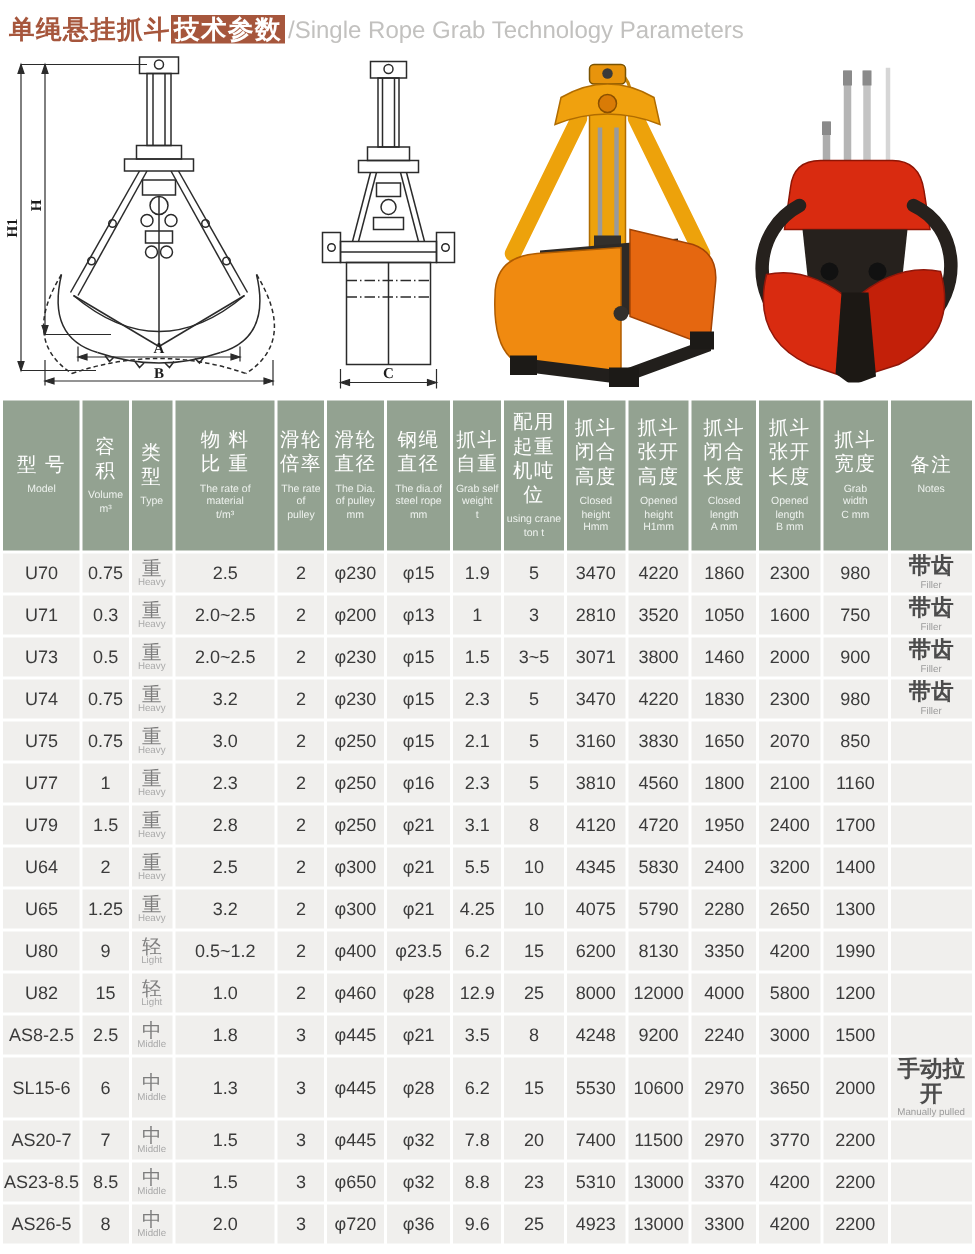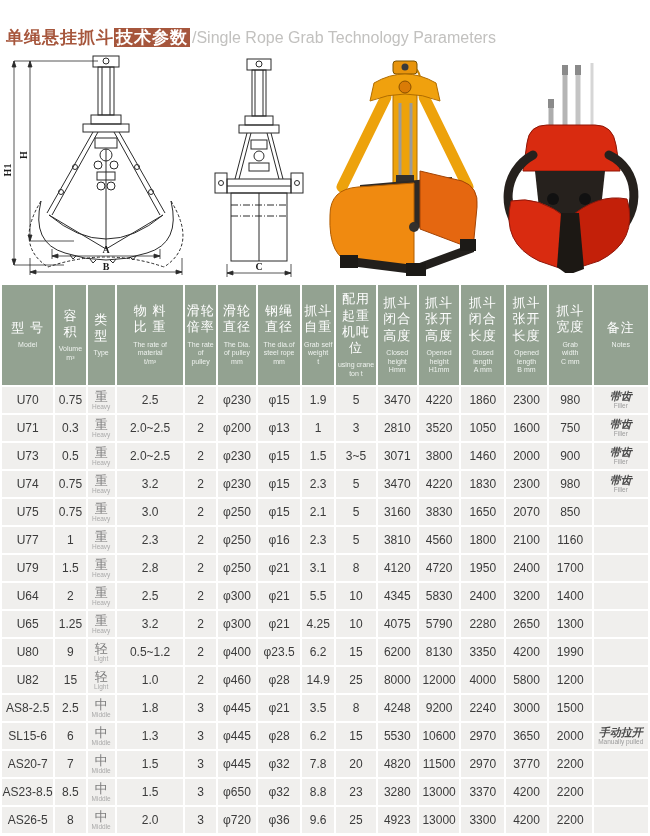--- a/index.html
+++ b/index.html
@@ -2,21 +2,21 @@
 <html><head>
 <meta charset="utf-8">
 <style>
   html,body{margin:0;padding:0;}
   body{
     width:650px;height:836px;background:#ffffff;overflow:hidden;
     font-family:"Liberation Sans","DejaVu Sans",sans-serif;
     -webkit-font-smoothing:antialiased;
   }
   
-  .titlebar{padding:8px 6px 0 6px;white-space:nowrap;margin-top:18px;}
+  .titlebar{padding:8px 6px 0 6px;white-space:nowrap;}
   .title-zh{color:#a6563c;font-weight:bold;font-size:17px;letter-spacing:1px;}
   .title-badge{background:#a6563c;color:#ffffff;font-weight:bold;font-size:17px;
     letter-spacing:1px;padding:0 2px;}
   .title-en{color:#c2c1bf;font-size:16px;margin-left:2px;}
   
   .figures{position:relative;height:234px;}
   .fig{position:absolute;}
   
   table.params{width:650px;table-layout:fixed;border-collapse:separate;border-spacing:2px;margin-top:0;}
   table.params th{
@@ -25,21 +25,21 @@
   }
   .hzh{font-size:13px;line-height:1.25;white-space:pre-line;letter-spacing:1px;margin-bottom:5px;}
   .hen{font-size:7px;line-height:1.25;white-space:pre-line;color:#eef2ee;}
   table.params td{
     background:#f0efed;color:#3b3b3b;text-align:center;vertical-align:middle;
     height:26px;font-size:12px;overflow:hidden;padding:0;
   }
   td[data-name="cell-model"]{font-size:11px;margin-top:12px;}
   .tzh{font-size:13px;color:#7d7d7d;line-height:1;}
   .ten{font-size:6.5px;color:#a9a9a9;line-height:1.1;}
-  .nzh{font-size:11px;color:#4c4c4c;font-weight:bold;line-height:1.1;font-style:italic;}
+  .nzh{font-size:15px;color:#4c4c4c;font-weight:bold;line-height:1.1;}
   .nen{font-size:6.5px;color:#9b9b9b;line-height:1.1;}
   
   .ln{stroke:#2b2b2b;fill:none;stroke-width:1;}
   .dim{stroke:#2b2b2b;fill:none;stroke-width:0.8;}
   .dimtxt{font:bold 10px "Liberation Serif",serif;fill:#1c1c1c;}
 </style>
 </head>
 <body>
 
 <div class="titlebar" data-name="page-header">
@@ -529,21 +529,21 @@
         <td data-name="cell-model">U82</td>
         <td data-name="cell-volume">15</td>
         <td data-name="cell-type">
           <div class="tzh">轻</div>
           <div class="ten">Light</div>
         </td>
         <td data-name="cell-material">1.0</td>
         <td data-name="cell-pulley_rate">2</td>
         <td data-name="cell-pulley_dia">φ460</td>
         <td data-name="cell-rope_dia">φ28</td>
-        <td data-name="cell-self_weight">14.9</td>
+        <td data-name="cell-self_weight">12.9</td>
         <td data-name="cell-crane_ton">25</td>
         <td data-name="cell-closed_h">8000</td>
         <td data-name="cell-opened_h">12000</td>
         <td data-name="cell-closed_l">4000</td>
         <td data-name="cell-opened_l">5800</td>
         <td data-name="cell-width">1200</td>
         <td data-name="cell-note"></td>
       </tr>
       <tr data-name="table-row">
         <td data-name="cell-model">AS8-2.5</td>
@@ -594,41 +594,41 @@
         <td data-name="cell-type">
           <div class="tzh">中</div>
           <div class="ten">Middle</div>
         </td>
         <td data-name="cell-material">1.5</td>
         <td data-name="cell-pulley_rate">3</td>
         <td data-name="cell-pulley_dia">φ445</td>
         <td data-name="cell-rope_dia">φ32</td>
         <td data-name="cell-self_weight">7.8</td>
         <td data-name="cell-crane_ton">20</td>
-        <td data-name="cell-closed_h">4820</td>
+        <td data-name="cell-closed_h">7400</td>
         <td data-name="cell-opened_h">11500</td>
         <td data-name="cell-closed_l">2970</td>
         <td data-name="cell-opened_l">3770</td>
         <td data-name="cell-width">2200</td>
         <td data-name="cell-note"></td>
       </tr>
       <tr data-name="table-row">
         <td data-name="cell-model">AS23-8.5</td>
         <td data-name="cell-volume">8.5</td>
         <td data-name="cell-type">
           <div class="tzh">中</div>
           <div class="ten">Middle</div>
         </td>
         <td data-name="cell-material">1.5</td>
         <td data-name="cell-pulley_rate">3</td>
         <td data-name="cell-pulley_dia">φ650</td>
         <td data-name="cell-rope_dia">φ32</td>
         <td data-name="cell-self_weight">8.8</td>
         <td data-name="cell-crane_ton">23</td>
-        <td data-name="cell-closed_h">3280</td>
+        <td data-name="cell-closed_h">5310</td>
         <td data-name="cell-opened_h">13000</td>
         <td data-name="cell-closed_l">3370</td>
         <td data-name="cell-opened_l">4200</td>
         <td data-name="cell-width">2200</td>
         <td data-name="cell-note"></td>
       </tr>
       <tr data-name="table-row">
         <td data-name="cell-model">AS26-5</td>
         <td data-name="cell-volume">8</td>
         <td data-name="cell-type">

